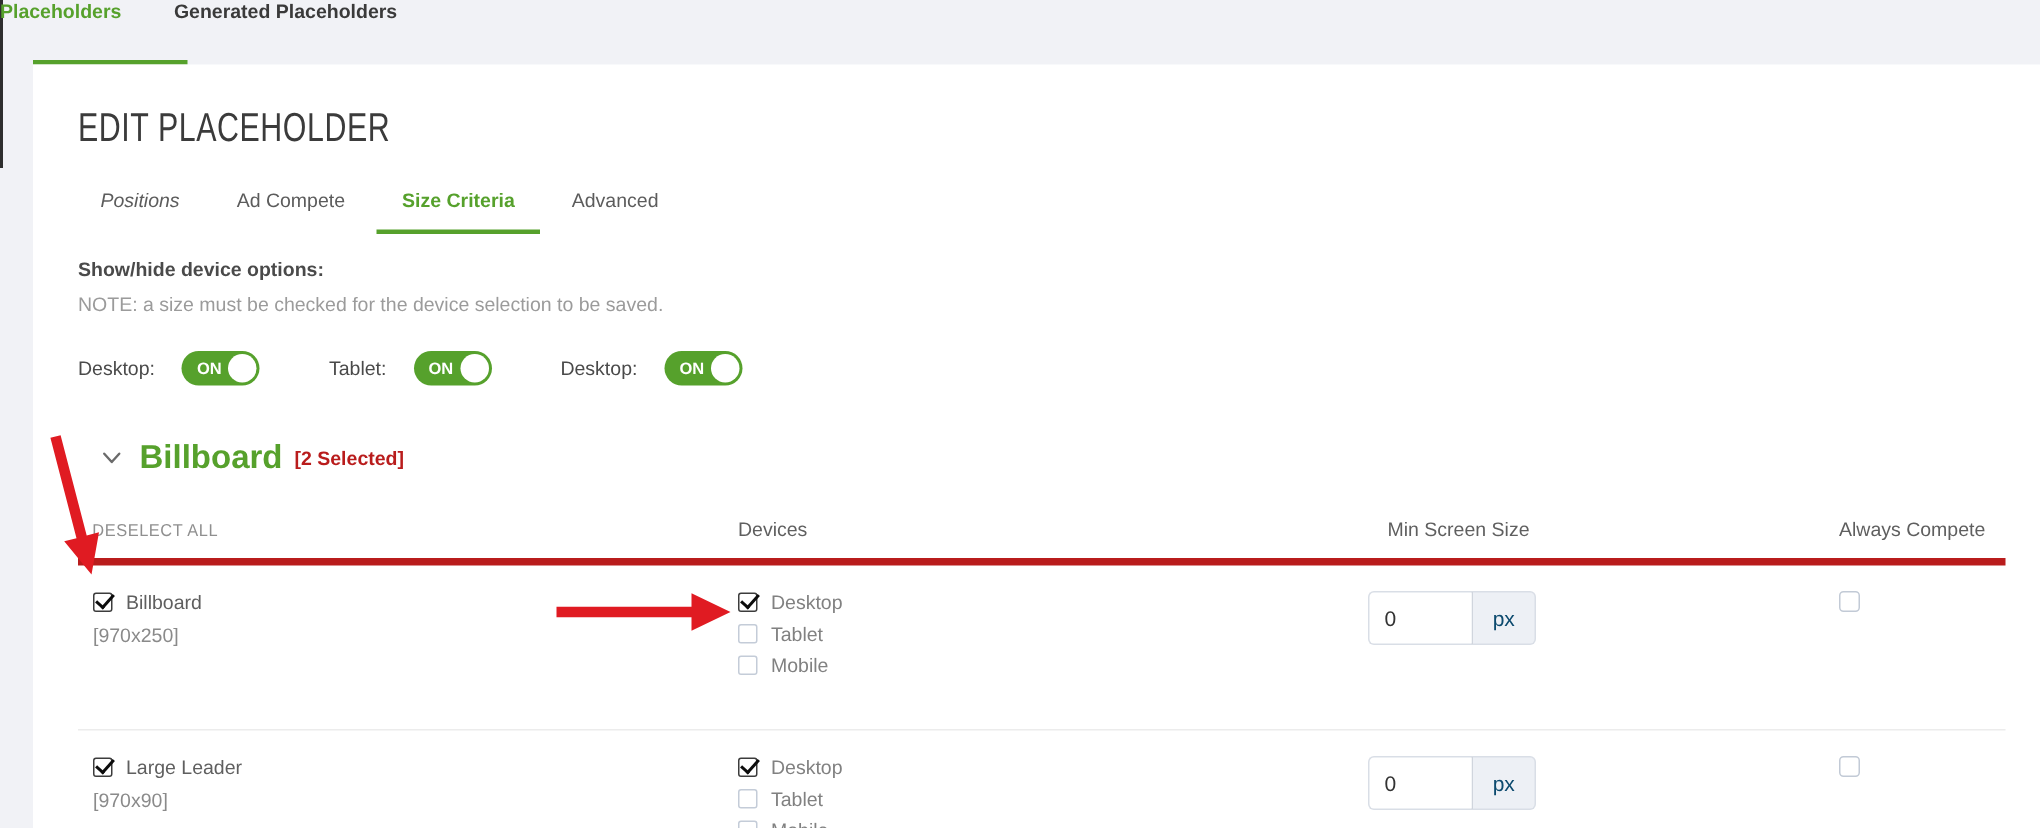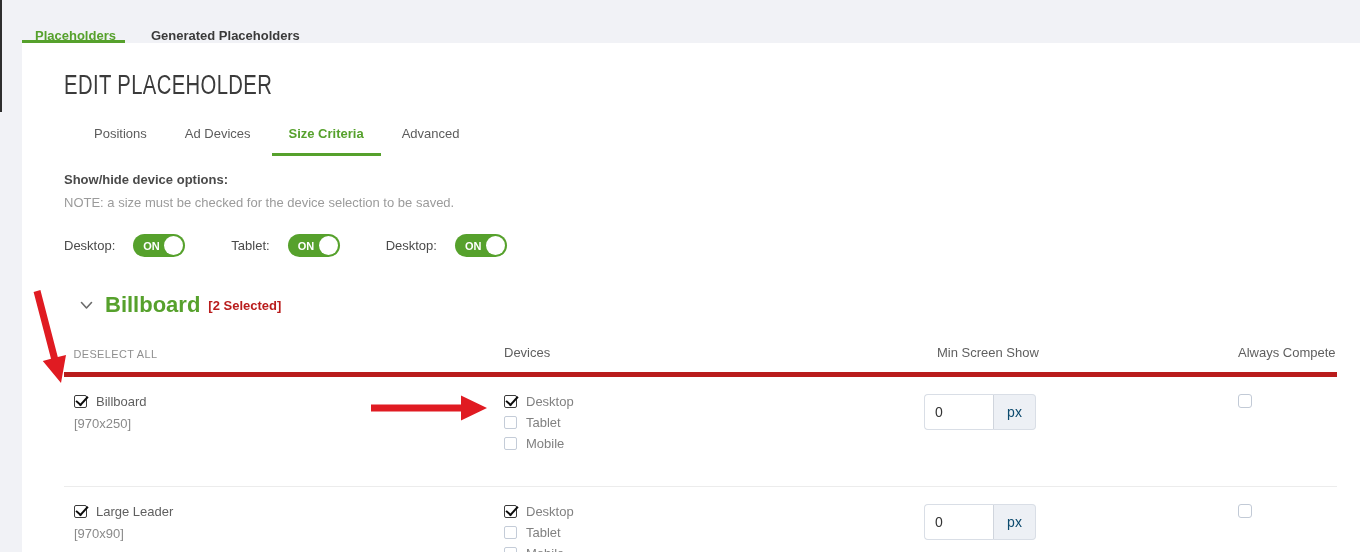--- a/index.html
+++ b/index.html
@@ -5,38 +5,38 @@
   * { margin:0; padding:0; box-sizing:border-box; }
   html,body { width:1360px; height:552px; overflow:hidden; }
   body {
     font-family:"Liberation Sans", sans-serif;
     background:#f1f2f6;
     color:#4d4d4d;
     position:relative;
     font-size:13px;
   }
   
-  .tabbar { position:absolute; top:0; left:0; right:0; height:43px; display:flex; align-items:flex-end; padding-left:35px; }
+  .tabbar { position:absolute; top:0; left:0; right:0; height:43px; display:flex; align-items:flex-start; }
   .top-tab { font-weight:600; color:#3a3a3a; margin-right:35px; cursor:pointer; }
   .top-tab.active { color:var(--accent_green,#56a12c); }
   .tab-underline { position:absolute; left:22px; top:40px; width:103px; height:3px; background:var(--accent_green,#56a12c); }
   .edge-strip { position:absolute; left:0; top:0; width:2px; height:112px; background:#2e2e2e; }
 
   
-  .panel { position:absolute; left:22px; top:43px; right:0; bottom:0; background:#fff; padding-left:42px; }
+  .panel { position:absolute; left:22px; top:43px; right:0; bottom:0; background:#fff; padding-left:30px; }
 
   .page-title {
     margin-top:27px; font-size:27px; font-weight:400; color:#3b3b3b;
     letter-spacing:.5px; transform:scaleX(.75); transform-origin:left center; white-space:nowrap;
   }
 
   
   .subtabs { display:flex; margin-top:25px; }
   .subtab { color:#5c5c5c; margin:0 38px 0 0; padding-bottom:12px; cursor:pointer; }
-  .subtab:first-child { margin-left:30px; }
+  .subtab:first-child { margin-left:15px;font-style:italic; }
   .subtab.active {
     color:var(--accent_green,#56a12c); font-weight:600;
     border-bottom:3px solid var(--accent_green,#56a12c);
     padding:0 17px 12px; margin-left:-17px; margin-right:21px;
   }
 
   .showhide-label { margin-top:16px; font-weight:700; color:#4a4a4a; }
   .note-text { margin-top:8px; color:#9b9b9b; }
 
   
@@ -104,21 +104,21 @@
   <div class="top-tab">Generated Placeholders</div>
   <div class="tab-underline"></div>
 </div>
 
 <div class="panel">
 
   <h1 class="page-title">EDIT PLACEHOLDER</h1>
 
   <div class="subtabs">
     <div class="subtab">Positions</div>
-    <div class="subtab">Ad Devices</div>
+    <div class="subtab">Ad Compete</div>
     <div class="subtab active">Size Criteria</div>
     <div class="subtab">Advanced</div>
   </div>
 
   <div class="showhide-label">Show/hide device options:</div>
   <div class="note-text">NOTE: a size must be checked for the device selection to be saved.</div>
 
   <div class="toggle-row">
     <span class="toggle-label">Desktop:</span>
     <span class="toggle">
@@ -145,21 +145,21 @@
     </span>
     <span class="section-name">Billboard</span>
     <span class="section-badge">[2 Selected]</span>
   </div>
 
   <div class="tbl">
 
     <div class="tbl-grid tbl-head">
       <div class="th th-deselect">DESELECT ALL</div>
       <div class="th">Devices</div>
-      <div class="th th-min">Min Screen Show</div>
+      <div class="th th-min">Min Screen Size</div>
       <div class="th th-always">Always Compete</div>
     </div>
 
     <div class="tbl-grid tbl-row">
       <div class="cell-name">
         <div class="name-line">
           <span class="cb checked"></span>
           <span class="name-label">Billboard</span>
         </div>
         <div class="size-label">[970x250]</div>

